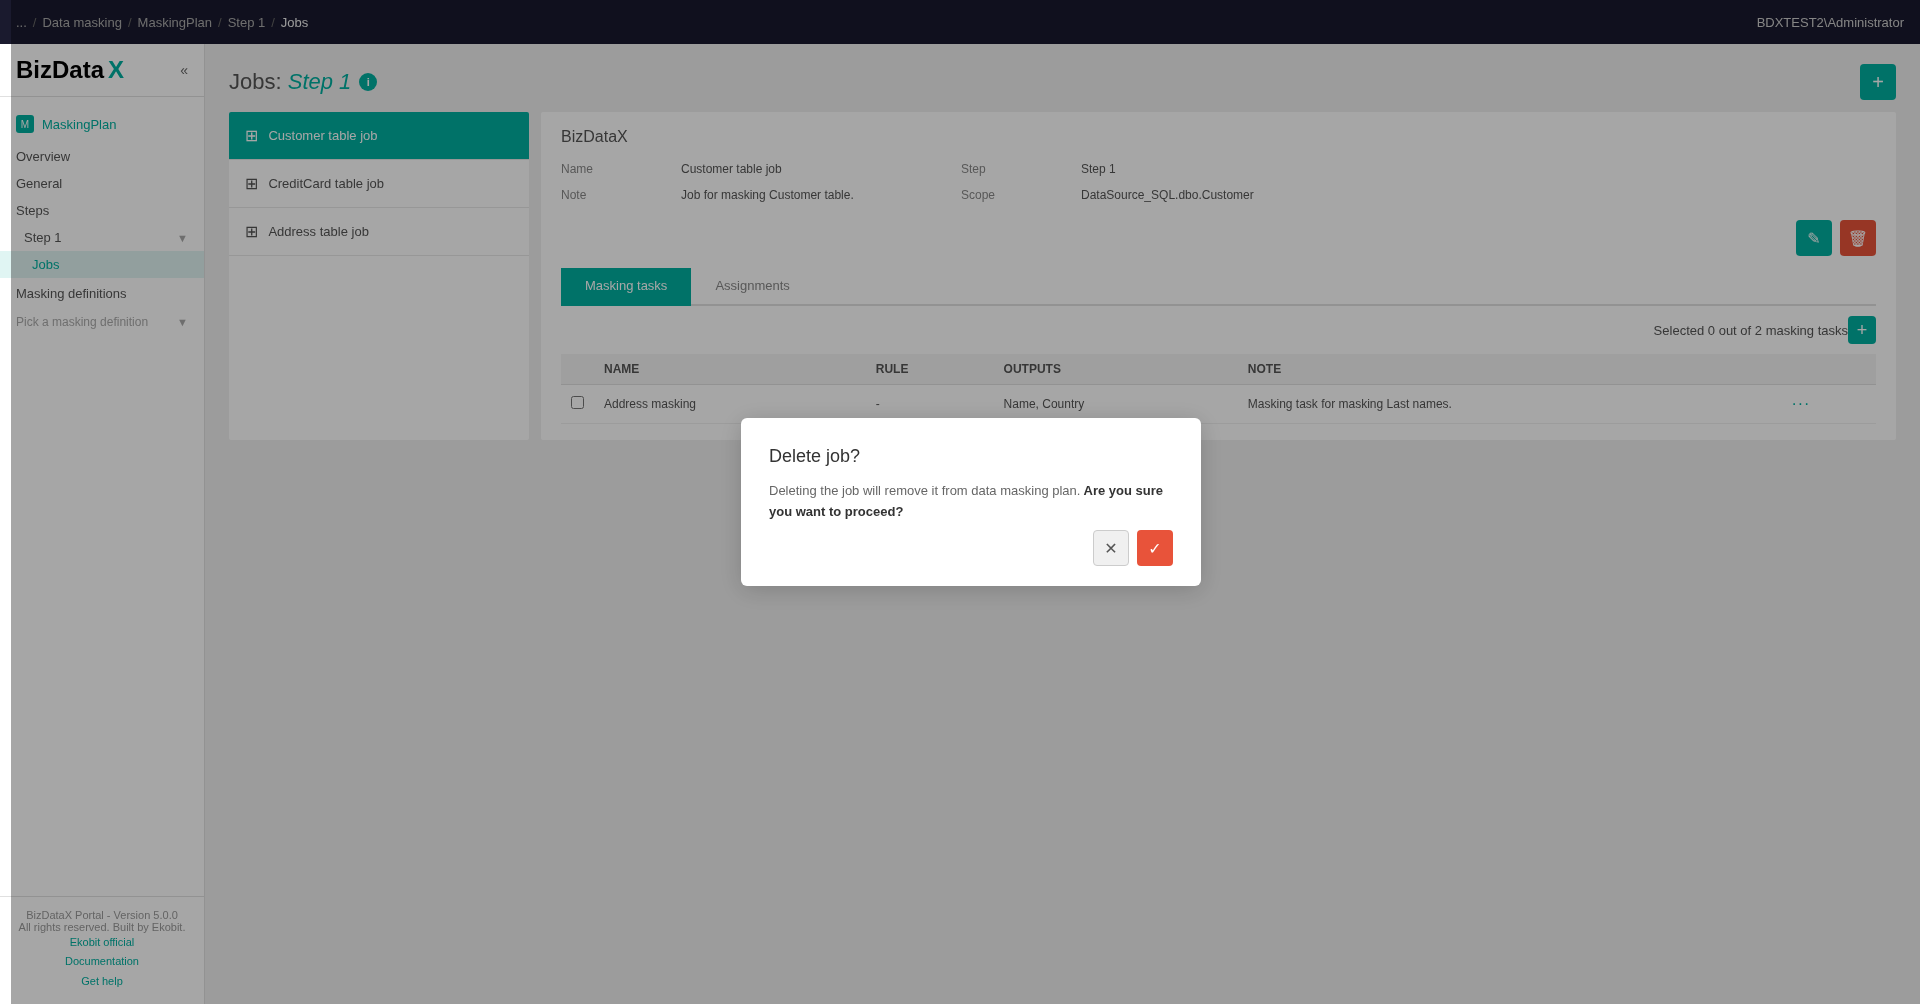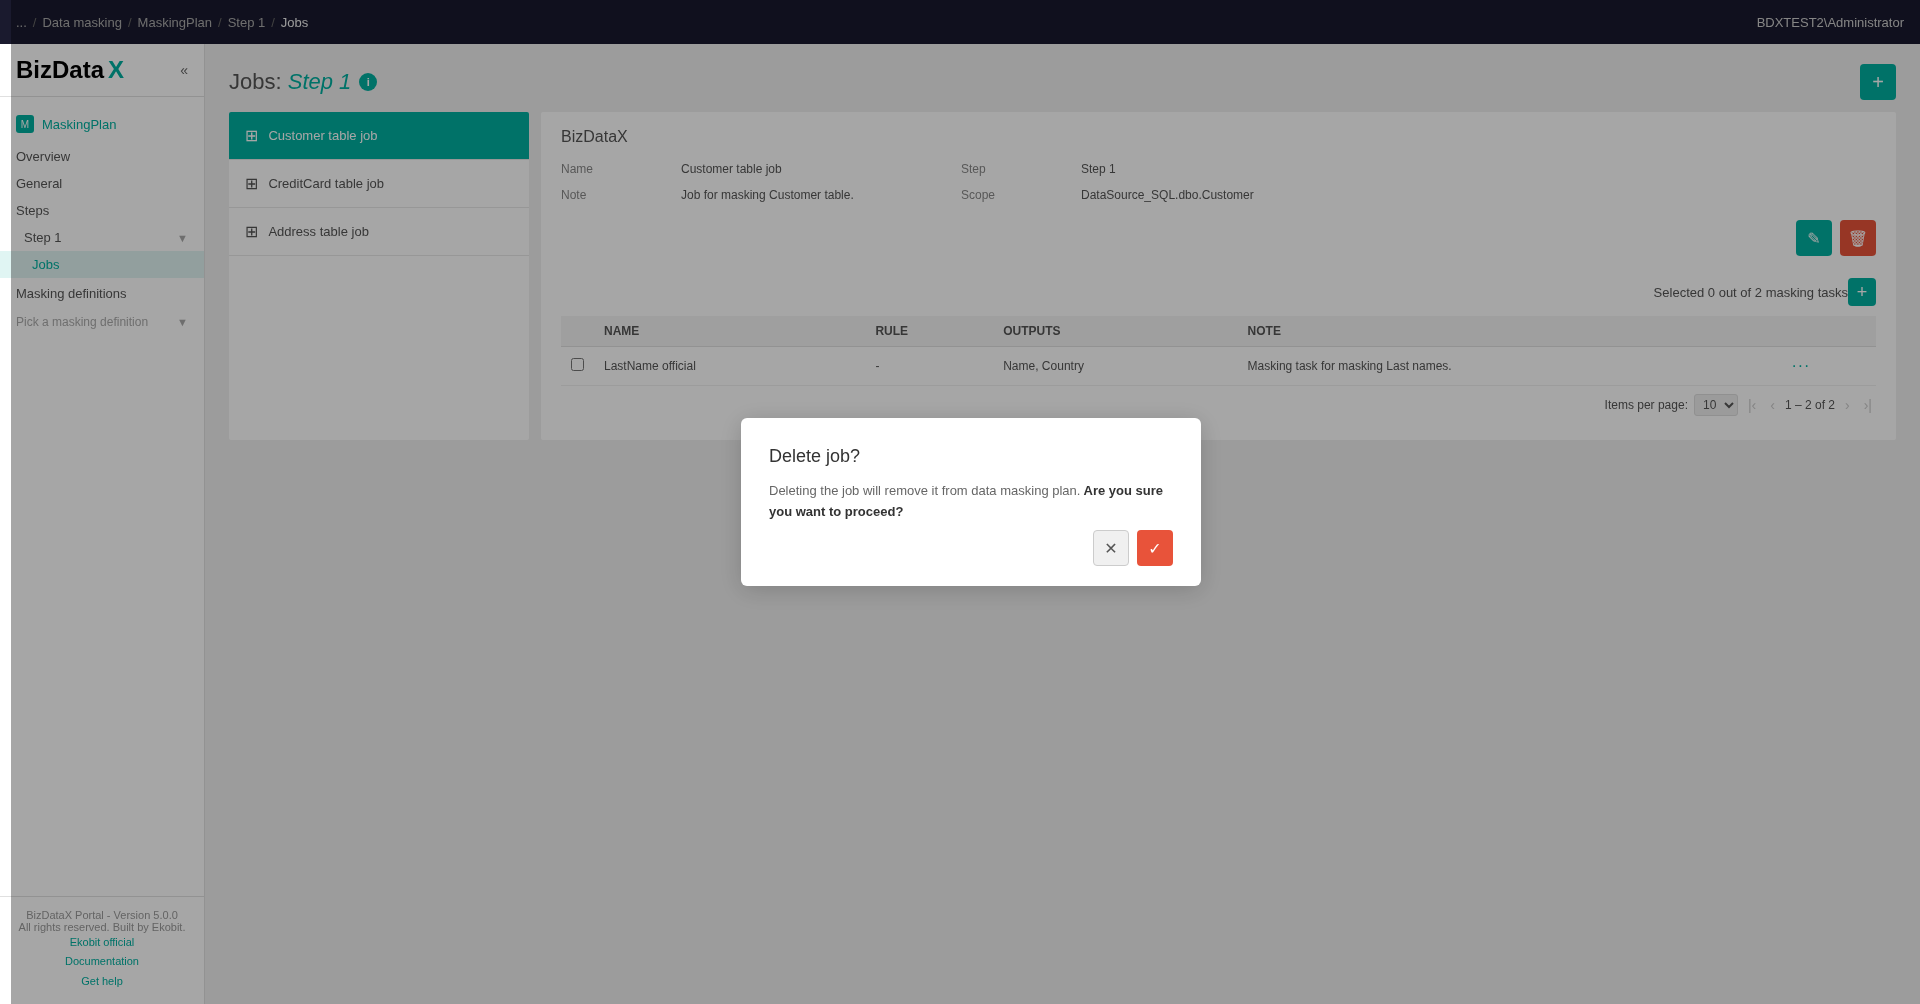--- a/index.html
+++ b/index.html
@@ -316,20 +316,24 @@
 
         <div class="details-actions">
           <button class="edit-btn">
             <span>✎</span>
           </button>
           <button class="delete-btn">
             <span>🗑</span>
           </button>
         </div>
 
+        <div class="tabs">
+          <button class="tab-btn active">Masking tasks</button>
+          <button class="tab-btn">Assignments</button>
+        </div>
 
         <div class="tasks-toolbar">
           <span class="selected-count">Selected 0 out of 2 masking tasks</span>
           <button class="add-task-btn">+</button>
         </div>
 
         <table class="tasks-table">
           <thead>
             <tr>
               <th class="checkbox-cell"></th>
@@ -338,44 +342,31 @@
               <th>OUTPUTS</th>
               <th>NOTE</th>
               <th></th>
             </tr>
           </thead>
           <tbody>
             <tr>
               <td class="checkbox-cell">
                 <input type="checkbox" style="">
               </td>
-              <td>LastName official</td>
+              <td>Address masking</td>
               <td>-</td>
               <td>Name, Country</td>
               <td>Masking task for masking Last names.</td>
               <td>
                 <button class="more-btn">···</button>
               </td>
             </tr>
           </tbody>
         </table>
 
-        <div class="pagination">
-          <span>Items per page:</span>
-          <select class="per-page-select">
-            <option>10</option>
-            <option>25</option>
-            <option>50</option>
-          </select>
-          <button class="page-nav-btn" disabled="">|‹</button>
-          <button class="page-nav-btn" disabled="">‹</button>
-          <span>1 – 2 of 2</span>
-          <button class="page-nav-btn" disabled="">›</button>
-          <button class="page-nav-btn" disabled="">›|</button>
-        </div>
       </div>
     </div>
 
     <div class="overlay">
       <div class="modal">
         <div class="modal-title">Delete job?</div>
         <div class="modal-body">
           <span>Deleting the job will remove it from data masking plan.</span><strong> Are you sure you want to proceed?</strong>
         </div>
         <div class="modal-actions">

